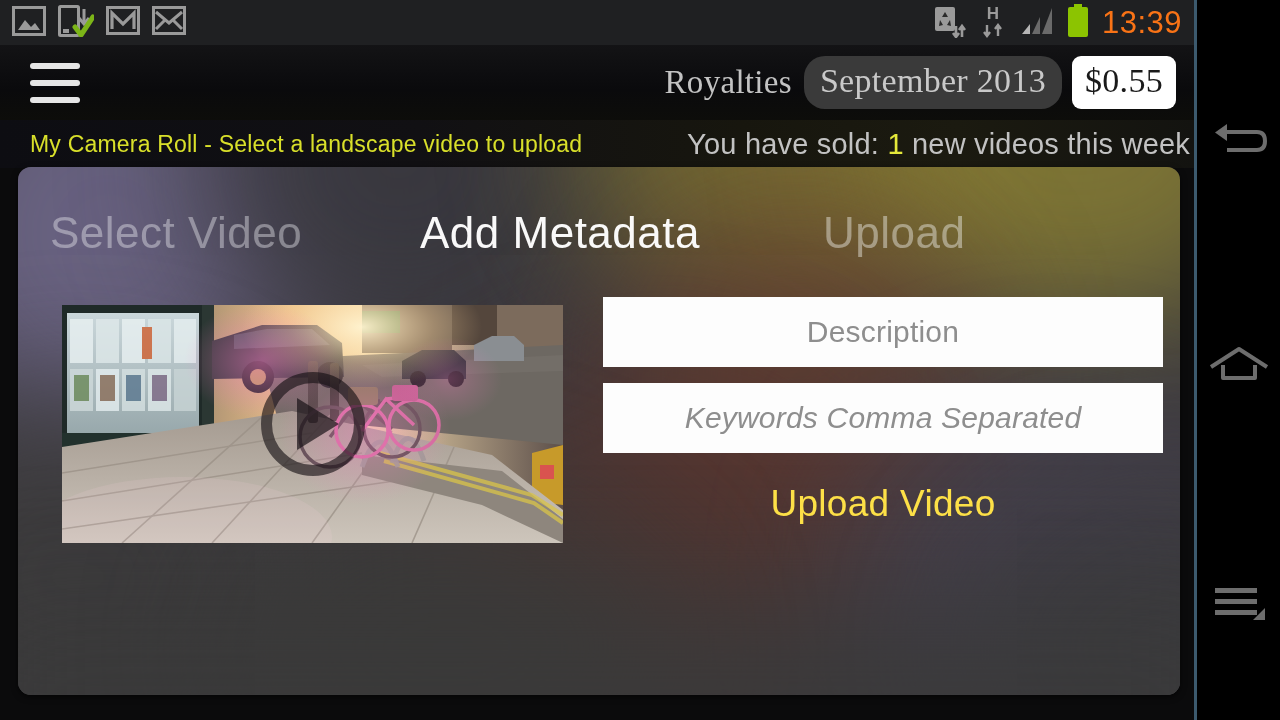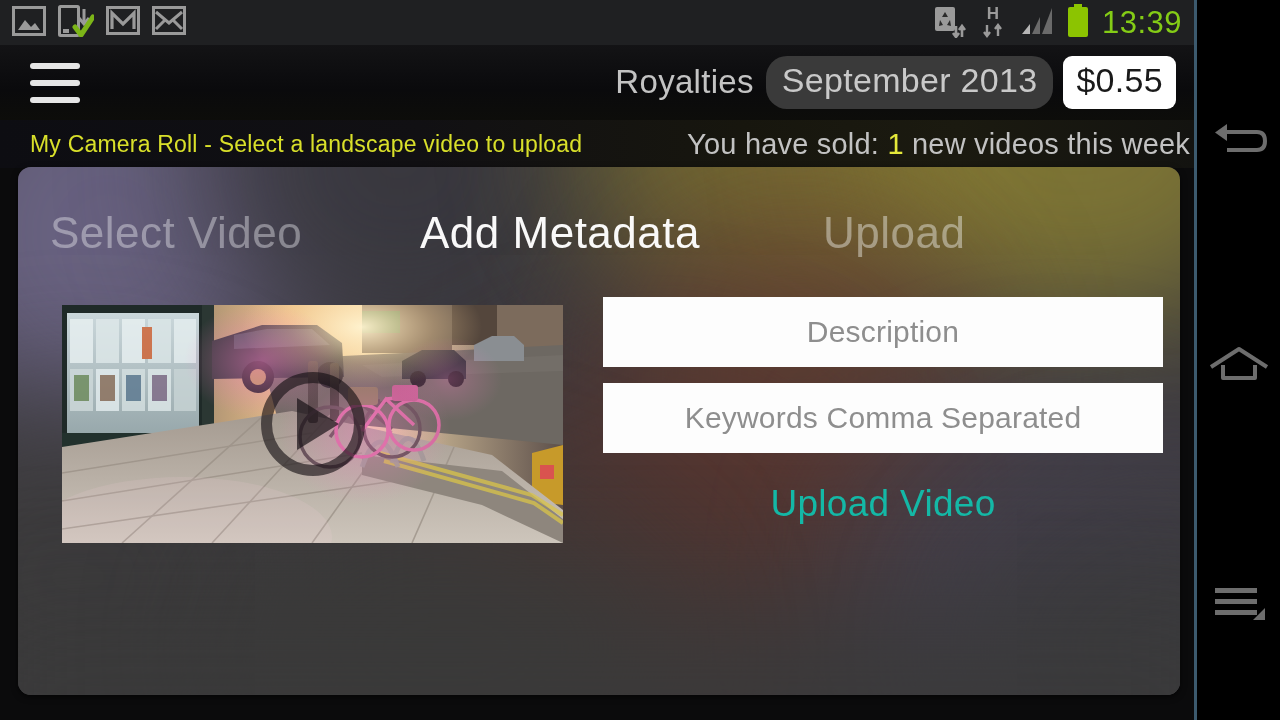--- a/index.html
+++ b/index.html
@@ -16,33 +16,33 @@
 
   
   #statusbar{
     position:absolute; left:0; top:0; width:1196px; height:45px;
     background:#1f2022; display:flex; align-items:center;
   }
   .sb-left{ display:flex; align-items:center; gap:12px; padding-left:12px; }
   .sb-right{ margin-left:auto; display:flex; align-items:center; gap:12px; padding-right:14px; }
   .sbicon{ display:block; }
   .clock{
-    color:#84cc16; font-size:31px; font-weight:400; letter-spacing:0.5px;
+    color:#f97316; font-size:31px; font-weight:400; letter-spacing:0.5px;
     font-family:"Liberation Sans", sans-serif; line-height:1;text-align:right;
   }
 
   
   #appheader{
     position:absolute; left:0; top:45px; width:1196px; height:75px;
     background:linear-gradient(180deg,#131315 0%, #0a0a0c 60%, #0d0d0a 100%);
     display:flex; align-items:center;
   }
   #hamburger{ margin-left:30px; width:50px; height:40px; display:flex; flex-direction:column; justify-content:space-between; cursor:pointer; }
   #hamburger span{ display:block; height:6px; background:#e6e6e6; border-radius:3px; }
-  .hdr-right{ margin-left:auto; display:flex; align-items:center; padding-right:20px; gap:0; }
+  .hdr-right{ margin-left:auto; display:flex; align-items:center; padding-right:20px; gap:0;font-family:Liberation Serif, serif; }
   #royalties-label{
     color:#c3c3c3; font-size:33px; font-weight:300; letter-spacing:0.3px; padding-right:12px;
   }
   #period-chip{
     background:#3a3a3a; color:#c9c9c9; font-size:34px; font-weight:300;
     padding:6px 16px 9px; border-radius:21px; letter-spacing:0.3px; line-height:1.1;
   }
   #amount-chip{
     background:#ffffff; color:#1a1a1a; font-size:34px; font-weight:300;
     padding:6px 13px 9px; border-radius:9px; margin-left:10px; letter-spacing:0.3px; line-height:1.1;
@@ -98,25 +98,25 @@
     margin-left:10px;
   }
 
   
   #form{ position:absolute; left:585px; top:130px; width:560px; }
   .field{
     width:560px; height:70px; background:#fdfdfd; display:flex;
     align-items:center; justify-content:center; cursor:text;
     border:none;
   }
-  .field + .field{ margin-top:16px; }
+  .field + .field{ margin-top:16px;font-style:italic; }
   .field-text{ color:#8e8e8e; font-size:30px; font-weight:300; letter-spacing:0.2px; }
   #upload-btn{
     width:560px; margin-top:30px; text-align:center;
-    color:#14b8a6; font-size:37px; font-weight:300; letter-spacing:0.3px;
+    color:#fde047; font-size:37px; font-weight:300; letter-spacing:0.3px;
     cursor:pointer; user-select:none;
   }
 
   
   #divider{ position:absolute; left:1194px; top:0; width:3px; height:720px; background:#3c5a6e; }
   #navbar{ position:absolute; left:1197px; top:0; width:83px; height:720px; background:#000; }
   .navbtn{ position:absolute; left:0; width:83px; display:flex; align-items:center; justify-content:center; cursor:pointer; }
   #nav-back{ top:96px; height:90px; }
   #nav-home{ top:320px; height:90px; }
   #nav-recent{ top:558px; height:90px; }

